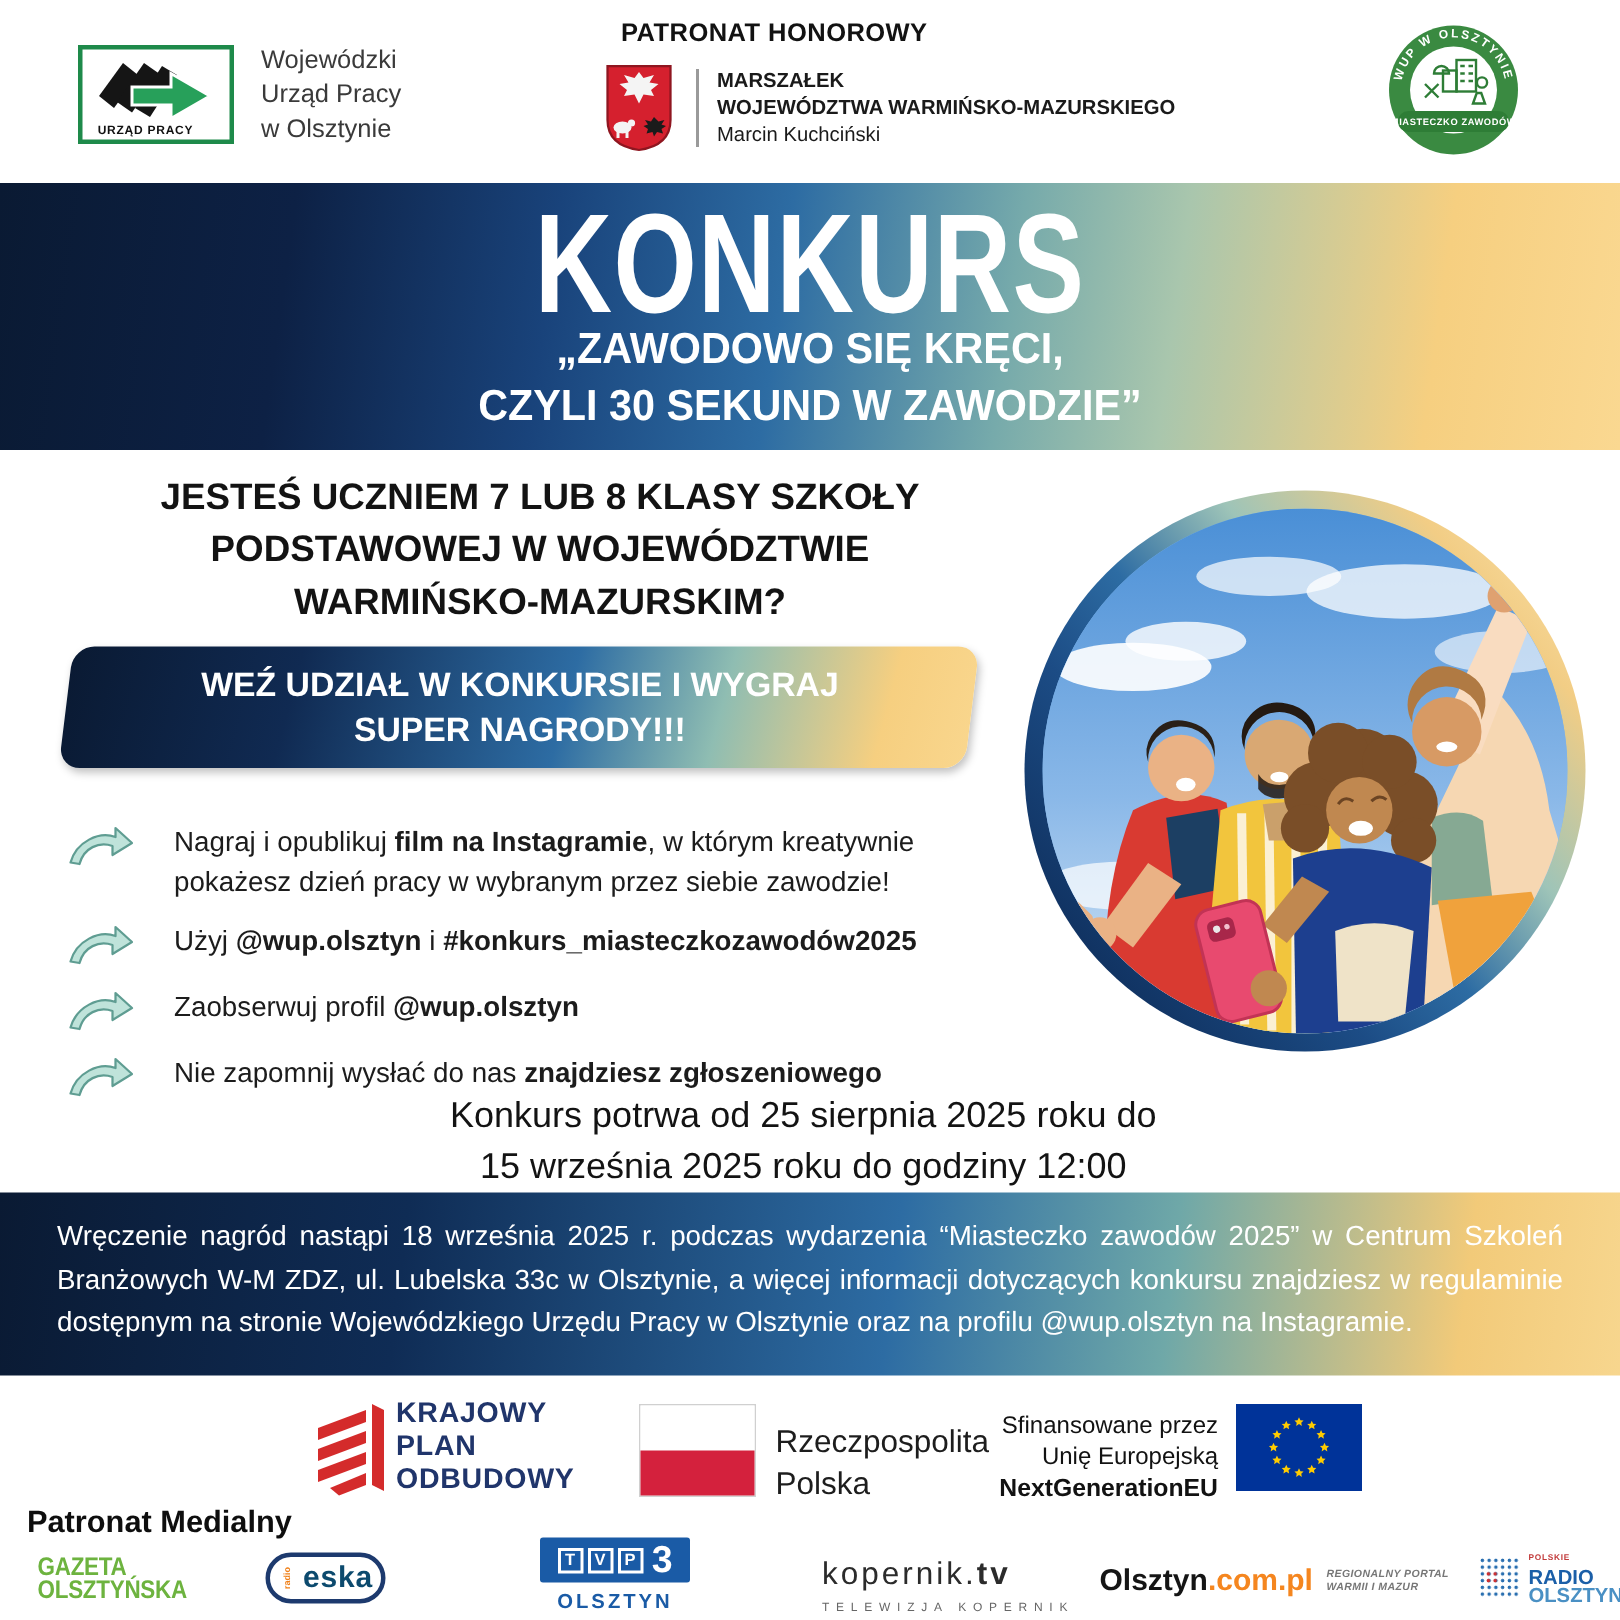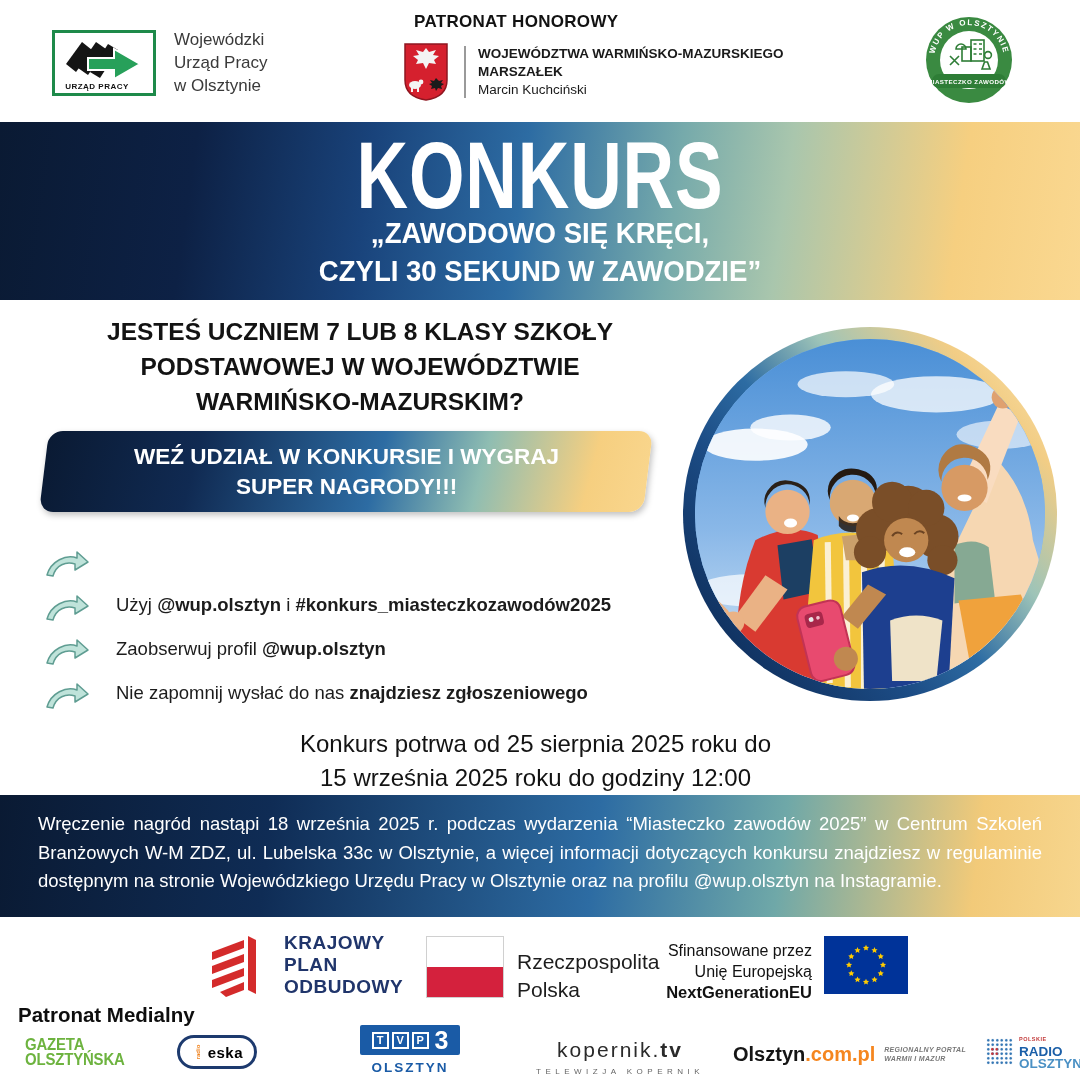--- a/index.html
+++ b/index.html
@@ -44,42 +44,42 @@
 
   
   .duration{position:absolute;left:0;top:727px;width:1071px;text-align:center;font-size:24px;font-weight:400;color:#131313;line-height:34px}
 
   
   .award{position:absolute;left:0;top:795px;width:1080px;height:122px;color:#fff;
     background:linear-gradient(97deg,#0a1a33 0%,#0f2c55 25%,#2d6ca3 55%,#6fa8a8 72%,#f2ca79 90%,#f7d68e 100%)}
   .award p{padding:15px 38px 0;font-size:18.5px;font-weight:400;line-height:28.5px;text-align:justify}
 
   
-  .kpo{position:absolute;left:206px;top:932px;display:flex;gap:20px;align-items:center}
+  .kpo{position:absolute;left:206px;top:932px;display:flex;gap:0;align-items:center}
   .kpo-text{font-size:19px;font-weight:800;color:#20356b;line-height:22px;letter-spacing:.5px}
   .pl-flag{position:absolute;left:426px;top:936px;width:78px;height:62px;border:1px solid #d0d0d0}
   .pl-flag .w{height:50%;background:#fff}
   .pl-flag .r{height:50%;background:#d4213d}
   .pl-text{position:absolute;left:517px;top:948px;font-size:21px;color:#1d1d1d;line-height:28px}
   .eu-text{position:absolute;left:626px;top:940px;width:186px;text-align:right;font-size:16px;color:#121212;line-height:21px}
   .eu-text .b{font-weight:800;font-size:16.5px}
   .eu-flag{position:absolute;left:824px;top:936px}
 
   
   .patronat-medialny{position:absolute;left:18px;top:1003px;font-size:20.5px;font-weight:800;color:#0e0e0e}
   .media-gazeta{position:absolute;left:25px;top:1037px;color:#6db33f;font-weight:800;font-size:17px;line-height:15px;transform:scaleX(.88);transform-origin:left top;letter-spacing:-.2px}
   .media-eska{position:absolute;left:177px;top:1035px;width:80px;height:34px;border:3px solid #1d3a6e;border-radius:17px;background:#fff;display:flex;align-items:center;justify-content:center;gap:2px}
   .eska-radio{font-size:6px;color:#f08019;transform:rotate(-90deg);font-weight:700}
-  .eska-word{font-size:15px;font-weight:800;color:#000000;letter-spacing:.5px}
+  .eska-word{font-size:20px;font-weight:800;color:#0c4a6e;letter-spacing:.5px}
   .media-tvp{position:absolute;left:360px;top:1025px;text-align:center}
   .tvp-box{width:100px;height:30px;background:#1a5ba6;border-radius:2px;display:flex;align-items:center;justify-content:center;gap:3px;padding:0 4px}
   .tvp-letter{width:17px;height:17px;border:2px solid #fff;color:#fff;font-size:11px;font-weight:800;display:flex;align-items:center;justify-content:center}
   .tvp-three{color:#fff;font-size:25px;font-weight:800;margin-left:3px}
   .tvp-city{margin-top:5px;color:#1a5ba6;font-size:13.5px;font-weight:800;letter-spacing:2px}
-  .media-kopernik{position:absolute;left:536px;top:1038px;text-align:center;color:#2b2b2b}
+  .media-kopernik{position:absolute;left:548px;top:1038px;text-align:left;color:#2b2b2b}
   .kopernik-main{font-size:21px;letter-spacing:2px}
   .kopernik-main b{font-weight:800}
   .kopernik-sub{font-size:8px;letter-spacing:4.5px;color:#666;margin-top:5px}
   .media-olsztyncom{position:absolute;left:733px;top:1043px;display:flex;align-items:center}
   .oc-name{font-size:20px;font-weight:700}
   .oc-black{color:#151515}
   .oc-orange{color:#f5861f}
   .oc-tag{margin-left:9px;font-size:7px;font-style:italic;font-weight:700;color:#777;line-height:8.5px;letter-spacing:.3px}
   .media-radio{position:absolute;left:986px;top:1033px;display:flex;gap:6px;align-items:center}
   .radio-dots{position:relative;width:27px;height:27px;background-image:radial-gradient(circle,#2a6fb0 1.15px,transparent 1.35px);background-size:4.5px 4.5px}
@@ -123,22 +123,22 @@
           <g fill="#f4f4f4">
             <ellipse cx="13" cy="44" rx="6" ry="4"></ellipse>
             <rect x="9" y="46" width="2" height="5"></rect>
               <rect x="15" y="46" width="2" height="5"></rect>
             <circle cx="19" cy="41" r="2.4"></circle>
           </g>
           <path d="M34,37 l-2,3 -4,-1 2,3 -3,1 3,2 -1,3 4,-1 1,3 2,-3 4,1 -1,-3 3,-2 -3,-1 2,-3 -4,1 Z" fill="#1b1b1b"></path>
         </svg>
         <div class="pat-divider"></div>
         <div class="marshal">
+          <div class="b">MARSZAŁEK</div>
           <div class="b">WOJEWÓDZTWA WARMIŃSKO-MAZURSKIEGO</div>
-          <div class="b">MARSZAŁEK</div>
           <div>Marcin Kuchciński</div>
         </div>
       </div>
     </div>
 
     <svg class="badge" width="94" height="94" viewBox="0 0 94 94">
       <circle cx="47" cy="47" r="46" fill="#fff"></circle>
       <circle cx="47" cy="47" r="43" fill="#3a8a41"></circle>
       <circle cx="47" cy="47" r="29" fill="#fff"></circle>
       <defs>
@@ -179,20 +179,21 @@
       <div>SUPER NAGRODY!!!</div>
     </div>
   </div>
 
 
   <ul class="steps">
     <li>
       <svg class="bullet" width="46" height="30" viewBox="0 0 46 30">
         <path d="M3,26 C7,12 22,5 33,9 L33,3 L44,13 L31,21 L31,15 C22,12 12,16 9,27 Z" fill="#bfe3da" stroke="#5f9d92" stroke-width="1.5" stroke-linejoin="round"></path>
       </svg>
+      <p class="step-text"><span>Nagraj i opublikuj </span><b>film na Instagramie</b><span>, w którym kreatywnie pokażesz dzień pracy w wybranym przez siebie zawodzie!</span><b></b><span></span></p>
     </li>
     <li>
       <svg class="bullet" width="46" height="30" viewBox="0 0 46 30">
         <path d="M3,26 C7,12 22,5 33,9 L33,3 L44,13 L31,21 L31,15 C22,12 12,16 9,27 Z" fill="#bfe3da" stroke="#5f9d92" stroke-width="1.5" stroke-linejoin="round"></path>
       </svg>
       <p class="step-text"><span>Użyj </span><b>@wup.olsztyn</b><span> i </span><b>#konkurs_miasteczkozawodów2025</b><span></span></p>
     </li>
     <li>
       <svg class="bullet" width="46" height="30" viewBox="0 0 46 30">
         <path d="M3,26 C7,12 22,5 33,9 L33,3 L44,13 L31,21 L31,15 C22,12 12,16 9,27 Z" fill="#bfe3da" stroke="#5f9d92" stroke-width="1.5" stroke-linejoin="round"></path>

